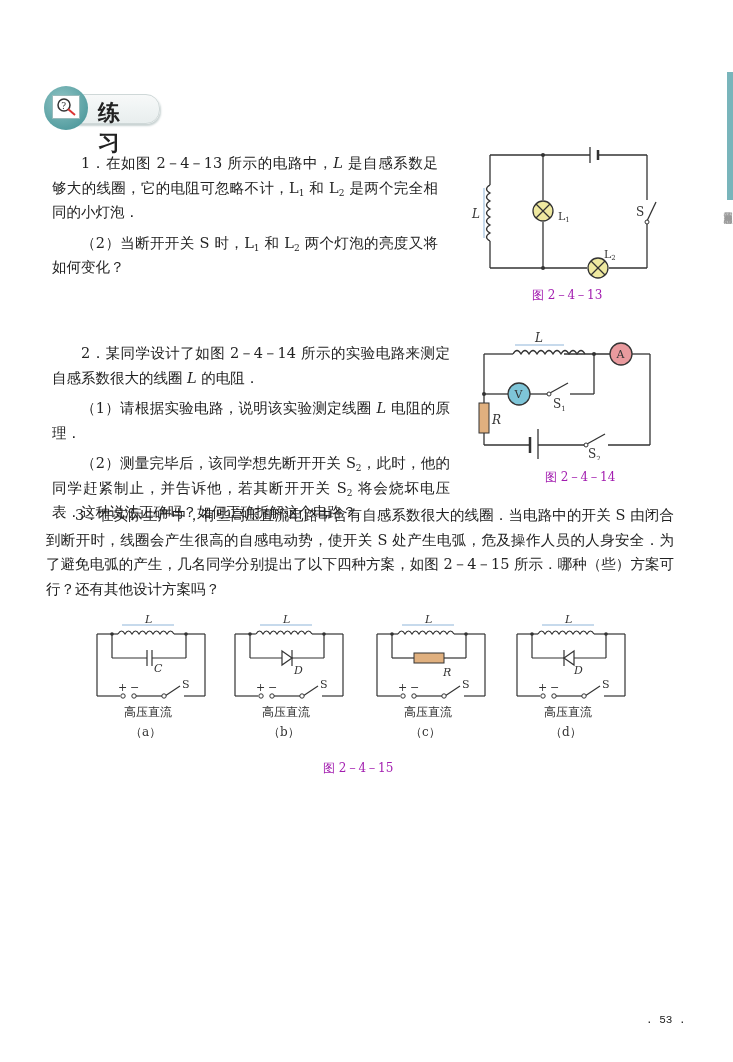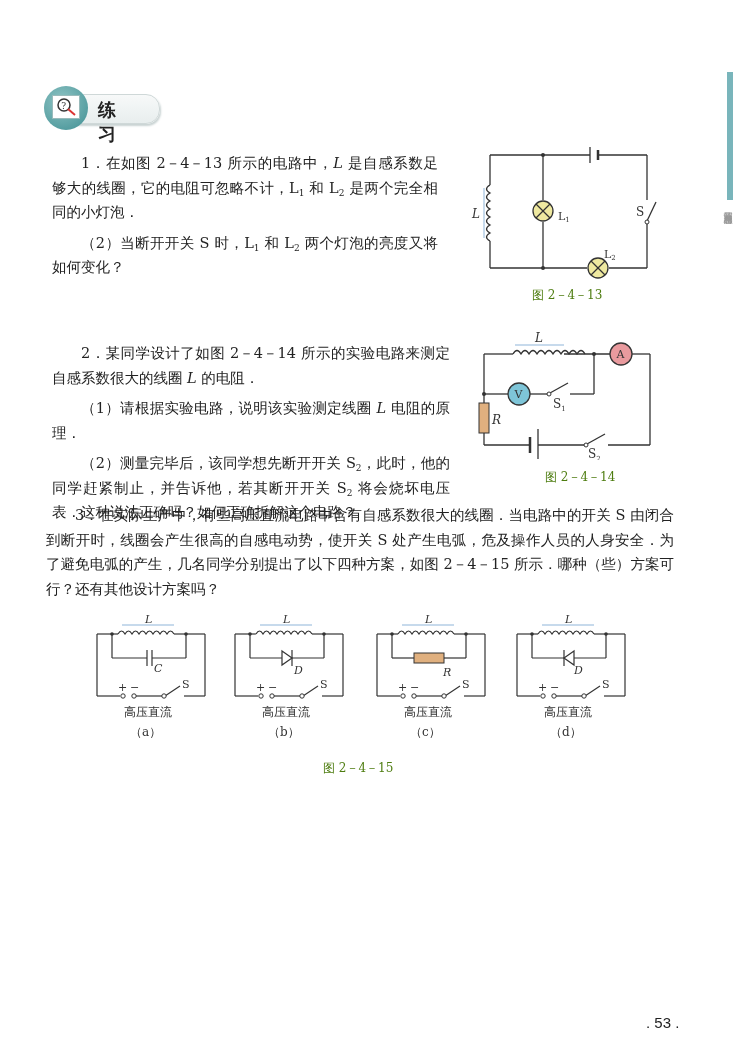--- a/index.html
+++ b/index.html
@@ -7,43 +7,43 @@
     font-family:"DejaVu Serif","Liberation Serif",serif; color:#222; }
   .page { position:absolute; left:0; top:0; width:733px; height:1062px; }
 
   
   .badge { position:absolute; left:44px; top:86px; width:118px; height:44px; }
   .badge .pill { position:absolute; left:22px; top:8px; width:92px; height:28px; border-radius:14px;
     background:linear-gradient(#f7f9f9,#e8eeee); border:1px solid #cfd8d8; box-shadow:1px 2px 2px #c9d3d3; }
   .badge .circle { position:absolute; left:0; top:0; width:44px; height:44px; border-radius:50%;
     background:radial-gradient(circle at 40% 35%, #8fc4c4, #3f8f93); }
   .badge .mag { position:absolute; left:8px; top:9px; width:26px; height:22px; background:#fff; border:1px solid #9bb; }
-  .badge .title { position:absolute; left:54px; top:12px; font-size:18px; font-weight:bold; letter-spacing:10px;
+  .badge .title { position:absolute; left:54px; top:12px; font-size:22px; font-weight:bold; letter-spacing:10px;
     font-family:Liberation Sans, sans-serif; color:#222; }
 
   
   .sidetab { position:absolute; left:727px; top:72px; width:6px; height:128px; background:#79b5bb; }
   .sidetext { position:absolute; left:722px; top:205px; width:12px; font-size:9px; color:#999;
     writing-mode:vertical-rl; font-family:"DejaVu Sans",sans-serif; line-height:12px; }
 
   .text { position:absolute; font-size:14.5px; line-height:24.5px; text-align:justify; }
   .text p { margin:6px; }
   .indent { text-indent:29px; }
   .it { font-style:italic; }
   sub { font-size:9px; vertical-align:-3px; line-height:0; }
 
   .q1 { left:46px; top:145px; width:398px; }
   .q2 { left:46px; top:335px; width:405px; }
   .q3 { left:40px; top:497px; width:640px; }
 
   .fig { position:absolute; }
-  .cap { position:absolute; font-size:12px; font-family:"DejaVu Serif",serif; color:#4d7c0f; white-space:nowrap; }
+  .cap { position:absolute; font-size:12px; font-family:"DejaVu Serif",serif; color:#a21caf; white-space:nowrap; }
   svg text { font-family:"DejaVu Serif","Liberation Serif",serif; }
 
-  .pagenum { position:absolute; left:646px; top:1014px; font-size:15px; font-family:Liberation Sans, sans-serif; color:#222; }
+  .pagenum { position:absolute; left:646px; top:1014px; font-size:11px; font-family:Liberation Mono, monospace; color:#222; }
 </style>
 </head>
 <body>
 
 <div class="page">
 
   <div class="badge">
     <div class="pill"></div>
     <div class="circle"></div>
     <div class="mag">

